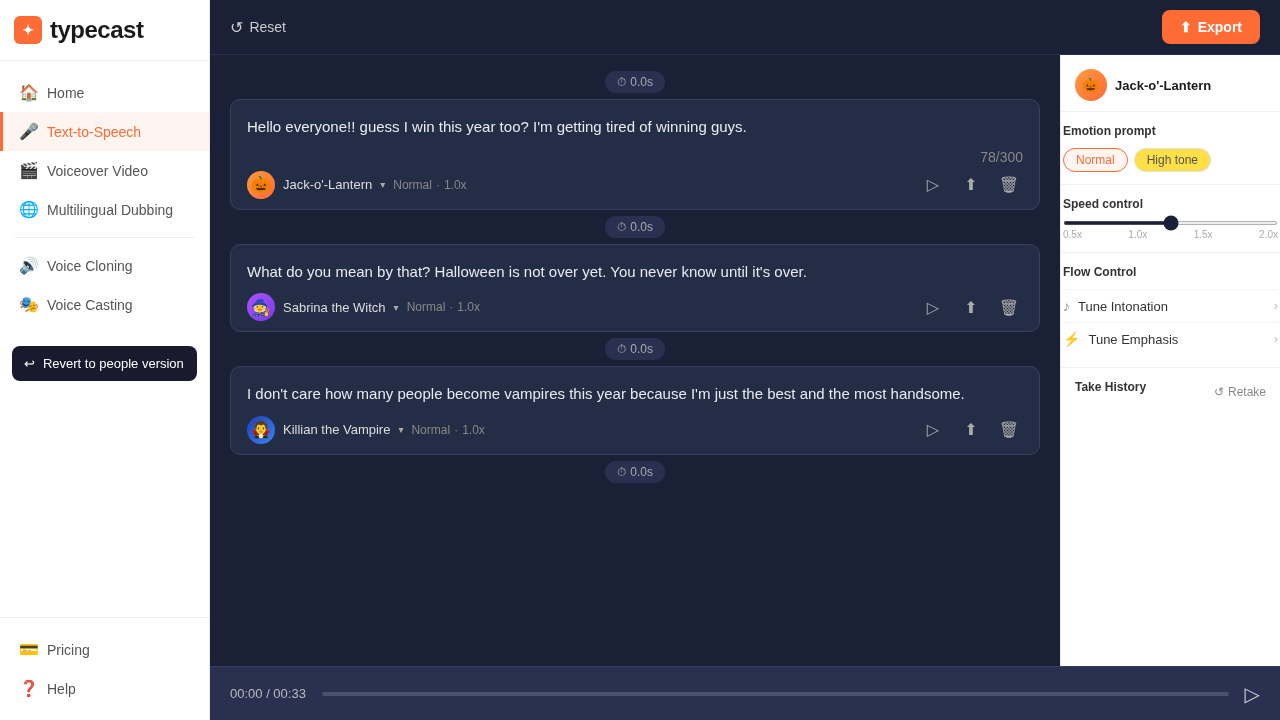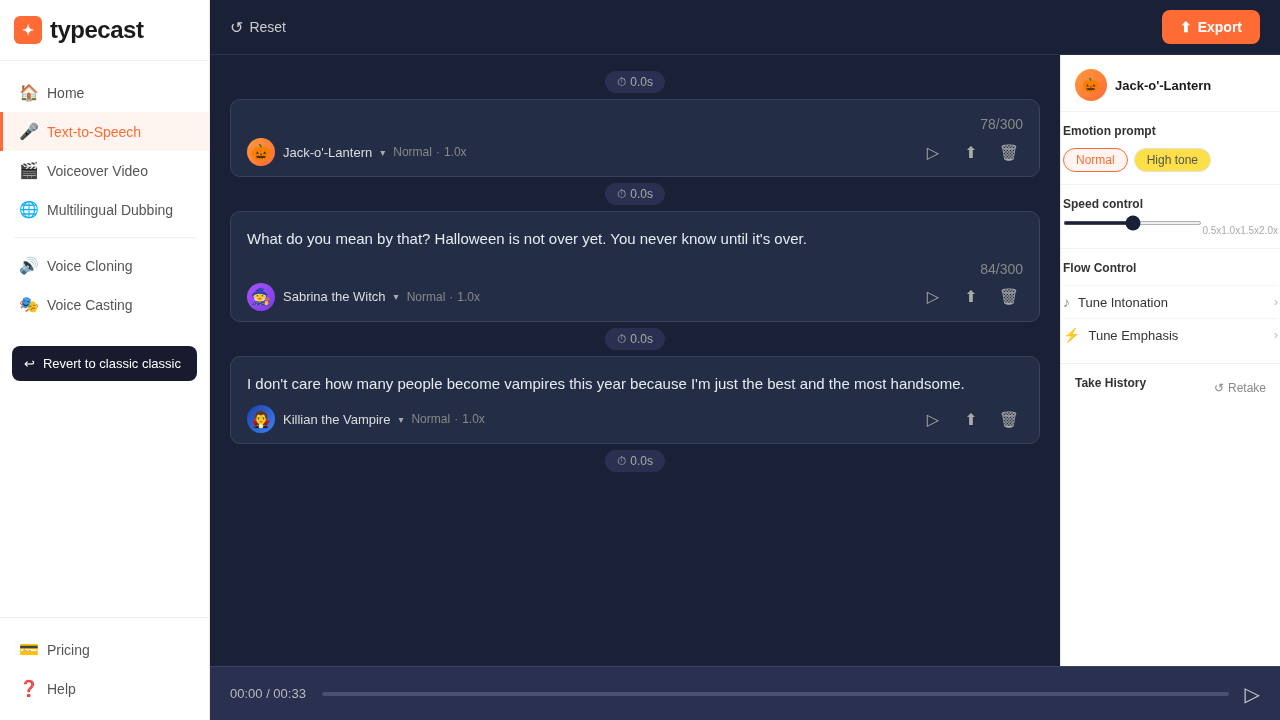--- a/index.html
+++ b/index.html
@@ -238,21 +238,21 @@
     }
     .speed-value-row {
       display: flex; justify-content: flex-end; margin-bottom: 6px;
     }
     .speed-value-box {
       border: 1px solid #e0e0e0; border-radius: 6px;
       padding: 3px 8px; font-size: 13px; color: #333;
       display: flex; align-items: center; gap: 3px;
     }
     .speed-slider-row {
-      display: flex; flex-direction: row;
+      display: flex; flex-direction: column;
     }
     .speed-labels {
       display: flex; justify-content: space-between;
       font-size: 10px; color: #aaa; margin-top: 4px;
     }
     input[type=range].speed-range {
       width: 100%; height: 4px; accent-color: #1a2035;
     }
 
     .flow-item {
@@ -313,21 +313,21 @@
       <span>Voice Cloning</span>
     </div>
     <div class="nav-item">
       <span class="nav-icon">🎭</span>
       <span>Voice Casting</span>
     </div>
   </nav>
 
   <button class="revert-btn">
     <span>↩</span>
-    <span>Revert to classic classic</span>
+    <span>Revert to people version</span>
   </button>
 
   <div style="flex:1"></div>
 
   <div class="sidebar-bottom">
     <div class="nav-item">
       <span class="nav-icon">💳</span>
       <span>Pricing</span>
     </div>
     <div class="nav-item">
@@ -354,20 +354,21 @@
     <div class="script-area">
 
       <div class="timing-badge">
         <button class="timing-pill">
           <span>⏱</span>
           <span>0.0s</span>
         </button>
       </div>
 
       <div class="script-card">
+        <div class="script-text" contenteditable="true" style="">Hello everyone!! guess I win this year too? I'm getting tired of winning guys.</div>
         <div class="char-count">78/300</div>
         <div class="card-footer">
           <div class="voice-info">
             <div class="avatar avatar-jack">
               <span style="font-size:16px; display:flex; align-items:center; justify-content:center; height:100%;">🎃</span>
             </div>
             <span class="voice-name">Jack-o'-Lantern</span>
             <span class="dropdown-arrow">▾</span>
             <span class="voice-meta">
               <span>Normal</span>
@@ -385,21 +386,20 @@
 
       <div class="timing-badge">
         <button class="timing-pill">
           <span>⏱</span>
           <span>0.0s</span>
         </button>
       </div>
 
       <div class="script-card">
         <div class="script-text" contenteditable="true" style="">What do you mean by that? Halloween is not over yet. You never know until it's over.</div>
-        <div class="char-count">84/300</div>
         <div class="card-footer">
           <div class="voice-info">
             <div class="avatar avatar-sabrina">
               <span style="font-size:16px; display:flex; align-items:center; justify-content:center; height:100%;">🧙</span>
             </div>
             <span class="voice-name">Sabrina the Witch</span>
             <span class="dropdown-arrow">▾</span>
             <span class="voice-meta">
               <span>Normal</span>
               <span> · </span>

